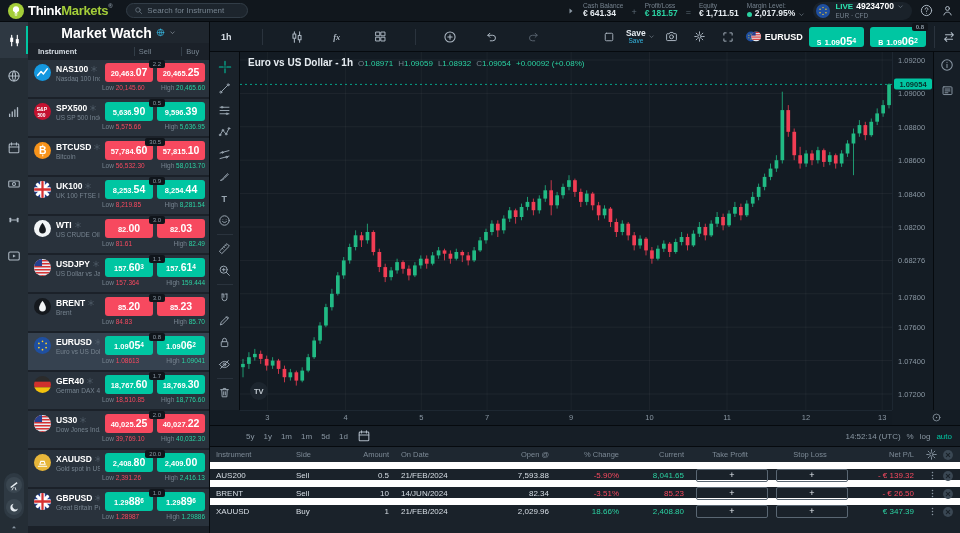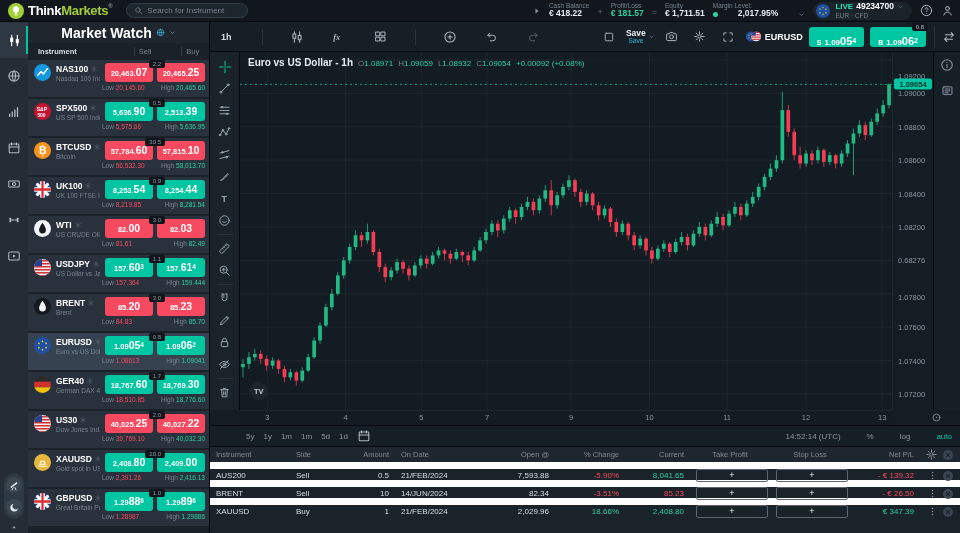--- a/index.html
+++ b/index.html
@@ -17,21 +17,21 @@
   .searchbox { display:flex; align-items:center; gap:4px; background:#1d252d; border:1px solid #323d47; border-radius:9px; height:15px; width:122px; margin-left:14px; padding:0 7px; color:#76838f; }
   .searchbox input { background:transparent; border:none; outline:none; color:#aeb9c4; font-size:8px; width:100%; font-family:inherit; }
   .searchbox input::placeholder { color:#76838f; }
   .top-right { margin-left:auto; display:flex; align-items:center; gap:8px; }
   .collapse-caret { color:#8a97a3; display:flex; }
   .metric { display:flex; flex-direction:column; line-height:1.15; }
   .m-label { font-size:6.5px; color:#76838f; }
   .m-value { font-size:8.5px; color:#e6ecf1; font-weight:bold; }
   .m-value.green { color:#2bd2a2; }
   .m-op { color:#5d6b77; font-size:9px; margin-top:2px; }
-  .margin-val { display:flex; align-items:center; gap:20px; }
+  .margin-val { display:flex; align-items:center; gap:3px; }
   .dot-green { width:5px; height:5px; border-radius:50%; background:#2bd2a2; display:inline-block; }
   .acct { display:flex; align-items:center; gap:5px; background:#1a222a; border-radius:10px; padding:1px 8px 1px 3px; height:18px; }
   .acct-flag { width:14px; height:14px; border-radius:50%; overflow:hidden; flex:0 0 auto; }
   .acct-col { display:flex; flex-direction:column; line-height:1.1; }
   .acct-line1 { display:flex; align-items:center; gap:3px; }
   .live { color:#2be3b0; font-size:8px; font-weight:bold; }
   .acct-num { color:#fff; font-size:8.5px; font-weight:bold; }
   .acct-type { color:#76838f; font-size:6.5px; }
   .icon-btn { color:#aeb9c4; display:flex; align-items:center; justify-content:center; }
 
@@ -107,21 +107,21 @@
   .tv-logo { position:absolute; left:10px; bottom:10px; opacity:.85; }
   .price-axis { position:relative; width:41px; flex:0 0 41px; background:#141c24; border-left:1px solid #1d2731; font-size:7.5px; color:#8a97a3; }
   .pa-lbl { position:absolute; left:5px; transform:translateY(-50%); }
   .pa-tag { position:absolute; left:1px; right:1px; transform:translateY(-50%); background:#00c6a2; color:#07302a; font-weight:bold; text-align:center; border-radius:2px; padding:1px 0; font-size:7.5px; }
   .right-strip { width:27px; flex:0 0 27px; background:#161e26; border-left:1px solid #060a0e; display:flex; flex-direction:column; align-items:center; padding-top:6px; gap:12px; color:#8a97a3; }
   .time-axis { position:relative; height:15px; flex:0 0 15px; background:#131b23; border-top:1px solid #1d2731; margin-right:68px; margin-left:30px; font-size:7.5px; color:#8a97a3; }
   .ta-lbl { position:absolute; top:2px; transform:translateX(-50%); }
   .ta-target { position:absolute; right:-50px; top:1px; color:#8a97a3; }
   .chart-bottom { height:21px; flex:0 0 21px; background:#161e26; border-top:1px solid #060a0e; display:flex; align-items:center; padding:0 8px 0 36px; gap:9px; font-size:8px; color:#8a97a3; }
   .rb { cursor:pointer; }
-  .cb-right { margin-left:auto; display:flex; align-items:center; gap:26px; }
+  .cb-right { margin-left:auto; display:flex; align-items:center; gap:6px; }
   .cb-auto { color:#00c6a2; }
 
   
   .positions { height:87px; flex:0 0 87px; background:#1a222a; border-top:1px solid #060a0e; display:flex; flex-direction:column; overflow:hidden; }
   .pos-tabs { height:22px; flex:0 0 22px; display:flex; align-items:center; padding:0 10px; gap:16px; }
   .pos-tab { font-size:8.5px; color:#7d8a96; cursor:pointer; height:100%; display:flex; align-items:center; border-bottom:2px solid transparent; }
   .pos-tab.active { color:#fff; font-weight:bold; border-bottom-color:#00c6a2; }
   .pos-search { margin-left:auto; display:flex; align-items:center; gap:4px; border:1px solid #3a4550; border-radius:3px; height:15px; width:200px; padding:0 6px; color:#76838f; }
   .pos-search input { background:transparent; border:none; outline:none; color:#aeb9c4; font-size:8px; width:100%; font-family:inherit; }
   .pos-search input::placeholder { color:#76838f; }
@@ -161,21 +161,21 @@
       <input placeholder="Search for Instrument" style="">
     </div>
     <div class="top-right">
       <span class="collapse-caret">
           <svg viewBox="0 0 16 16" width="8" height="8" fill="none" stroke="currentColor" stroke-width="1.2" stroke-linecap="round" stroke-linejoin="round">
             <path d="M5 3l6 5-6 5z" fill="currentColor" stroke="none"></path>
           </svg>
         </span>
       <div class="metric">
         <span class="m-label">Cash Balance</span>
-        <span class="m-value">€ 418.22</span>
+        <span class="m-value">€ 641.34</span>
       </div>
       <span class="m-op">+</span>
       <div class="metric">
         <span class="m-label">Profit/Loss</span>
         <span class="m-value green">€ 181.57</span>
       </div>
       <span class="m-op">=</span>
       <div class="metric">
         <span class="m-label">Equity</span>
         <span class="m-value">€ 1,711.51</span>
@@ -379,21 +379,21 @@
                       <path d="M8 2.5v11M3.3 5.2l9.4 5.6M12.7 5.2L3.3 10.8" stroke-width="1"></path>
                     </svg>
                   </span></div>
                 <div class="mw-sub">US SP 500 Index</div>
               </div>
               <span class="mw-btn mw-sell up">
                 <span class="p-head">5,636.</span>
                 <span class="p-big">90</span>
               </span>
               <span class="mw-btn mw-buy up">
-                <span class="p-head">2,513.</span>
+                <span class="p-head">9,596.</span>
                 <span class="p-big">39</span>
               </span>
             </div>
             <div class="mw-lowhigh">
               <span class="mw-low">Low <b>5,575.66</b></span>
               <span class="mw-high">High <b>5,636.95</b></span>
             </div>
           </div>
           <div class="mw-row">
             <span class="mw-spread">30.5</span>
@@ -1205,21 +1205,21 @@
             <span class="ci-v">+0.00092 (+0.08%)</span>
           </div>
           <span class="tv-logo">
               <svg viewBox="0 0 18 18" width="18" height="18">
                 <circle cx="9" cy="9" r="9" fill="#1e2730"></circle>
                 <text x="4" y="12" font-size="7.5" font-weight="bold" fill="#dfe7ee" font-family="Liberation Sans,sans-serif">TV</text>
               </svg>
             </span>
         </div>
         <div class="price-axis" id="priceAxis">
-            <span class="pa-lbl" style="top: 24px; text-align: right;">1.09200</span>
+            <span class="pa-lbl" style="top: 8px; text-align: right;">1.09200</span>
             <span class="pa-lbl" style="top: 41.4104px;">1.09000</span>
             <span class="pa-lbl" style="top: 74.806px;">1.08800</span>
             <span class="pa-lbl" style="top: 108.201px;">1.08600</span>
             <span class="pa-lbl" style="top: 141.597px;">1.08400</span>
             <span class="pa-lbl" style="top: 174.993px;">1.08200</span>
             <span class="pa-lbl" style="top: 208.388px;">0.68276</span>
             <span class="pa-lbl" style="top: 245px;">1.07800</span>
             <span class="pa-lbl" style="top: 275.179px;">1.07600</span>
             <span class="pa-lbl" style="top: 308.575px;">1.07400</span>
             <span class="pa-lbl" style="top: 341.97px;">1.07200</span>

